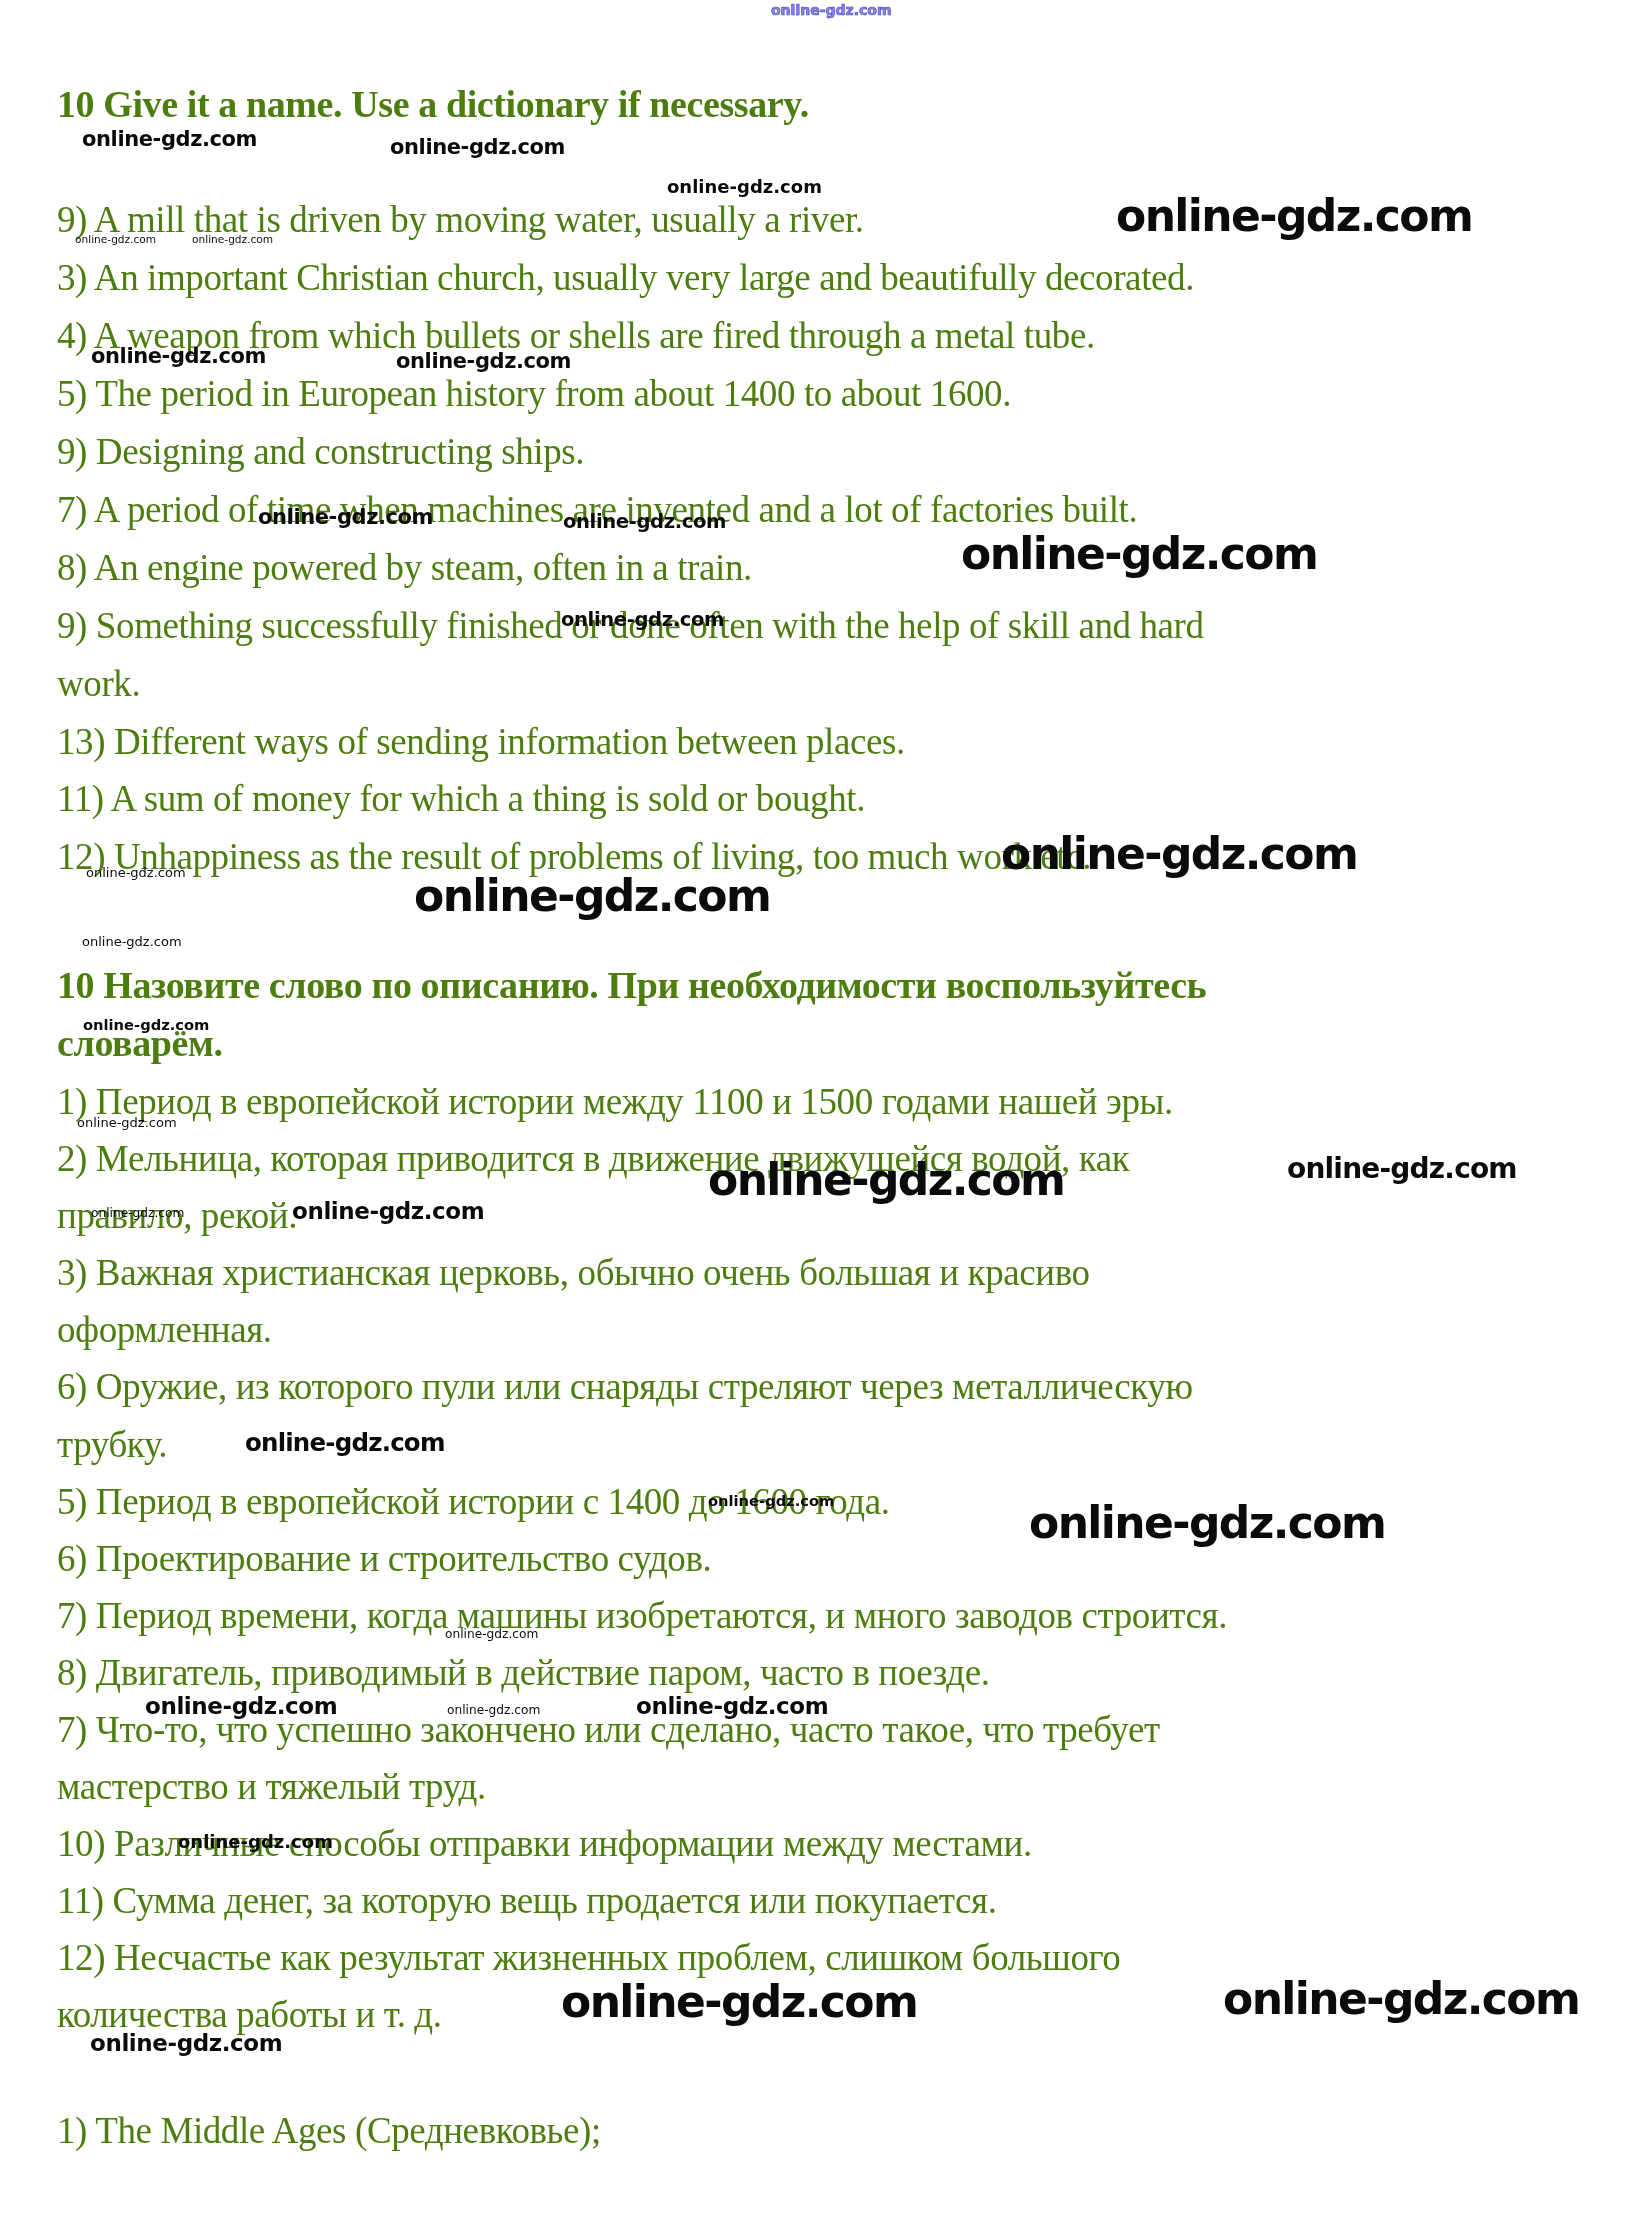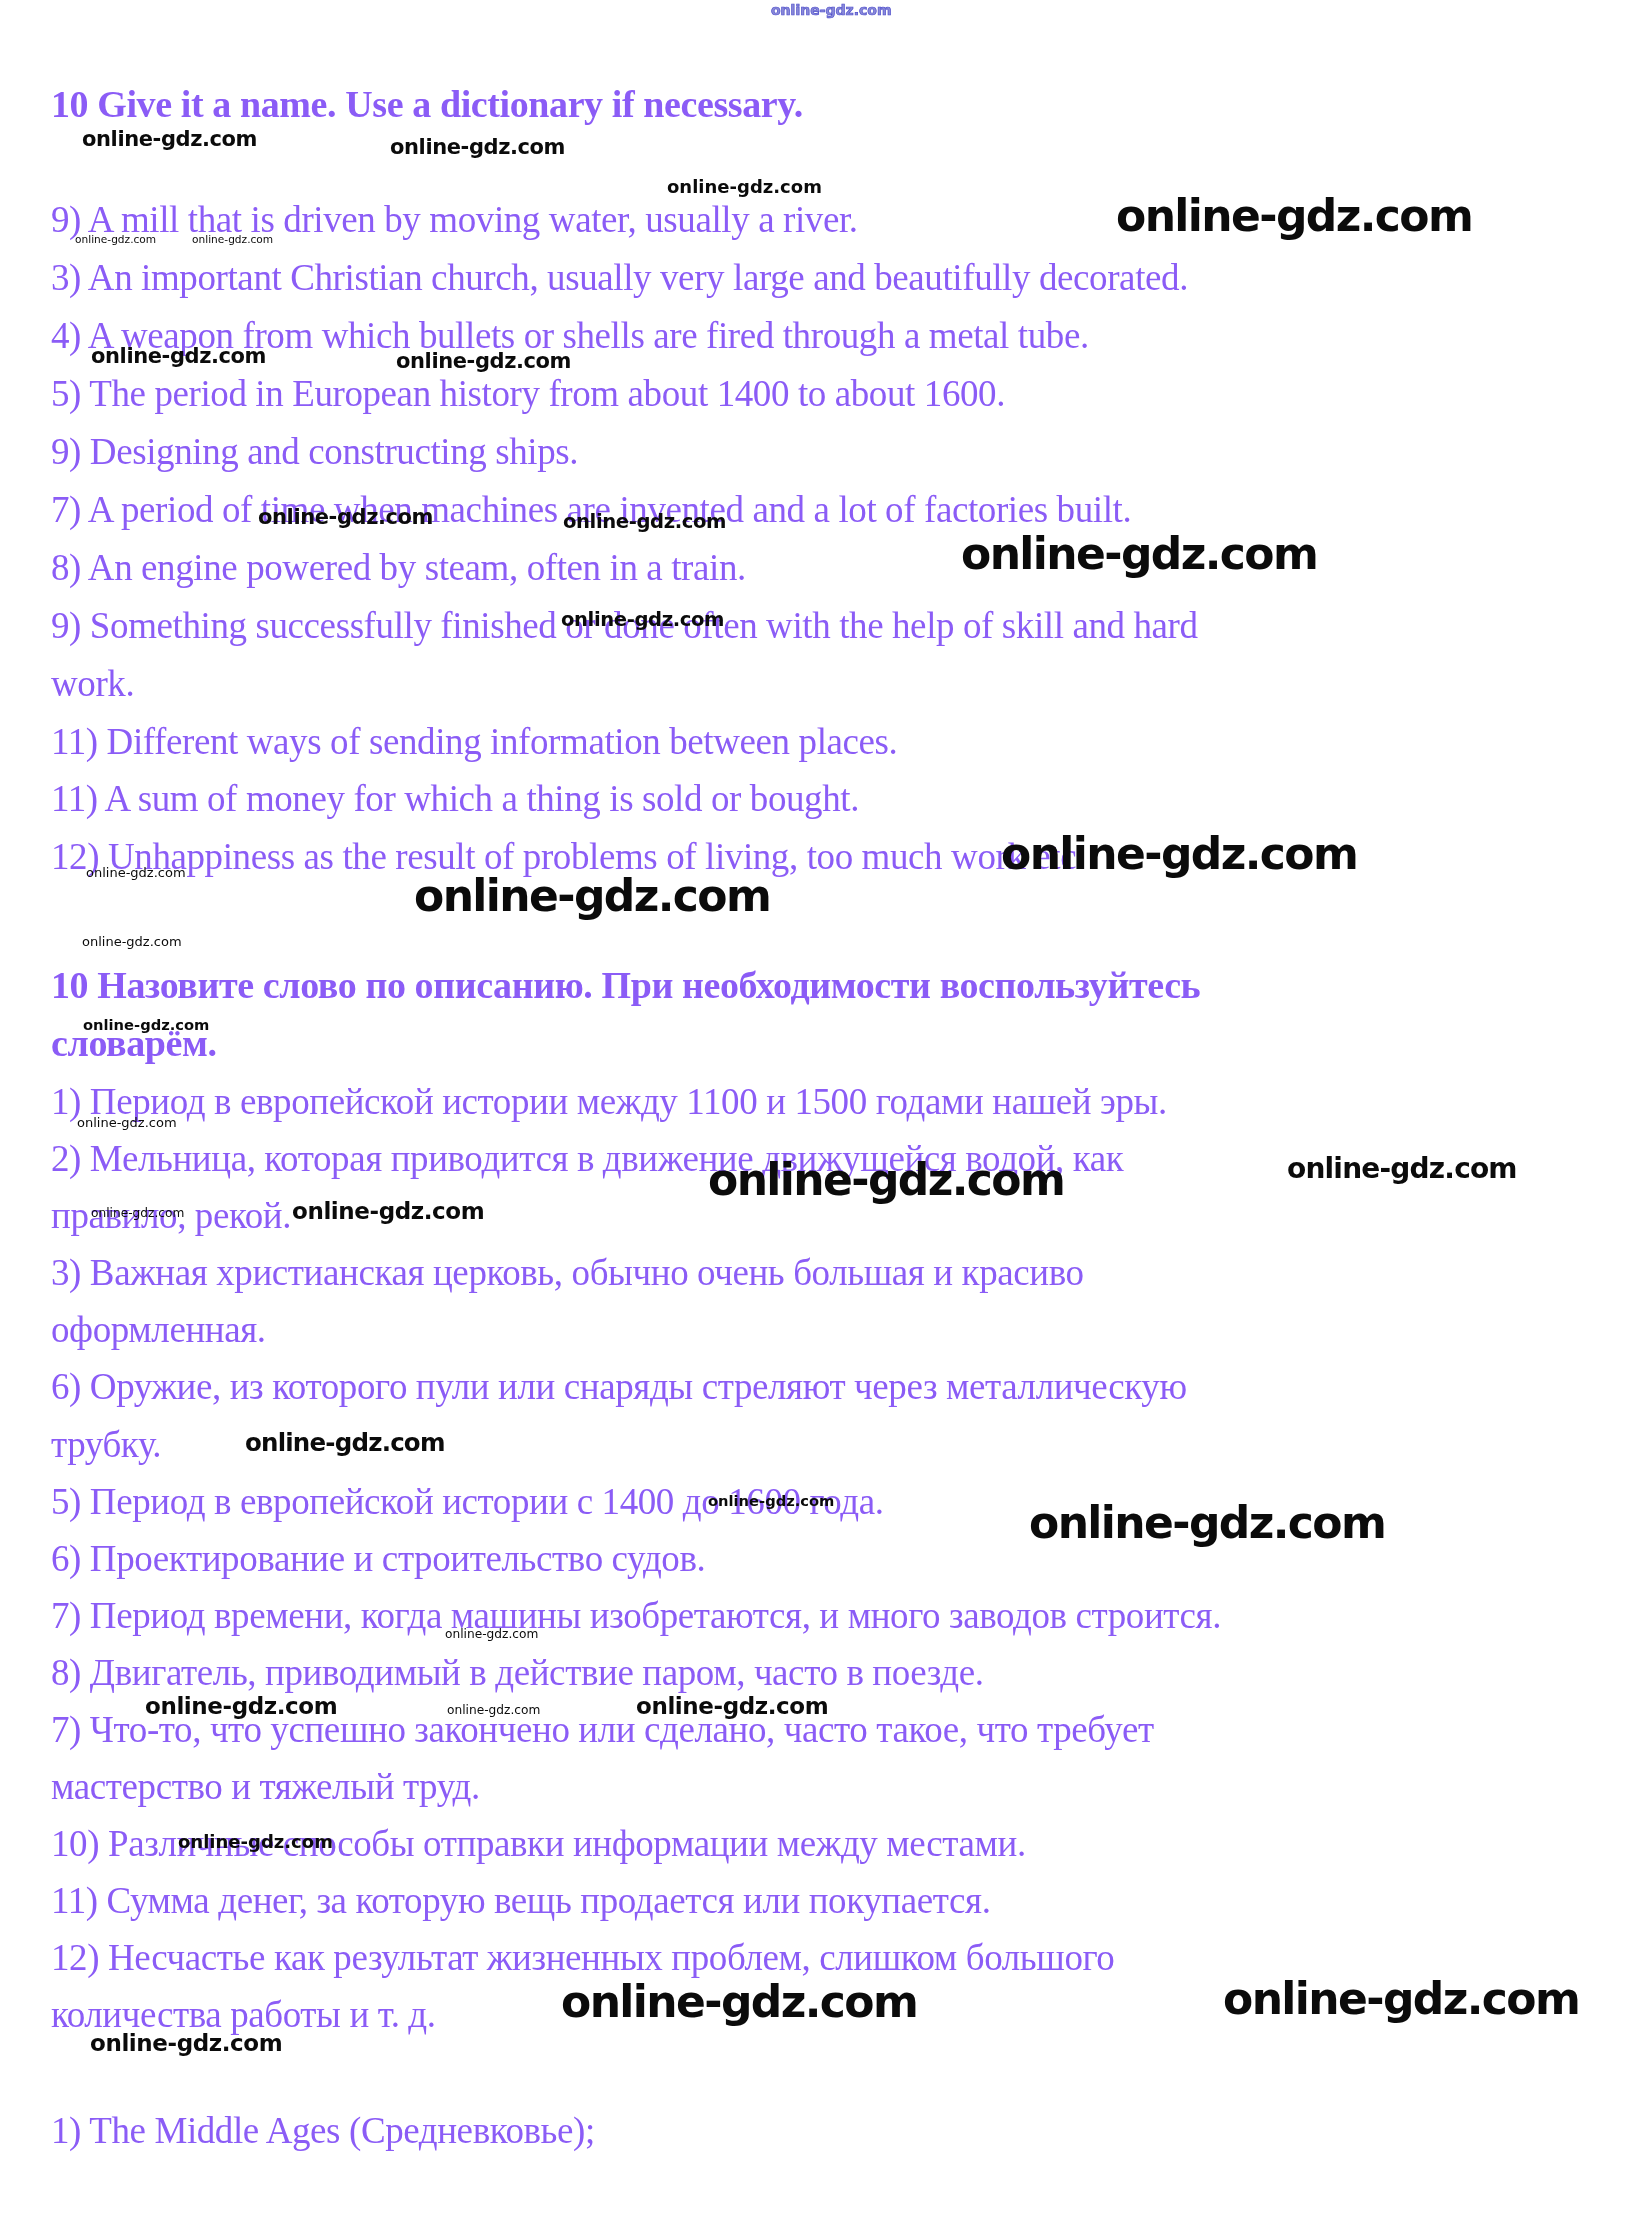--- a/index.html
+++ b/index.html
@@ -10,26 +10,26 @@
     overflow: hidden;
     font-family: "Liberation Serif", serif;
   }
   .page {
     position: absolute; inset: 0;
     width: 1651px; height: 2239px;
   }
   
   .ln {
     position: absolute;
-    left: 51px;
+    left: 57px;
     white-space: nowrap;
     font-family: "Liberation Serif", serif;
     font-size: 37px;
     letter-spacing: -0.4px;
-    color: #8b5cf6;
+    color: #4d7c0f;
     line-height: 1;
   }
   .hd {
     font-weight: bold;
     font-size: 38px;
   }
   
   .wm {
     position: absolute;
     font-family: "DejaVu Sans", "Liberation Sans", sans-serif;
@@ -63,21 +63,21 @@
 
   <div class="ln" style="top:201px">9) A mill that is driven by moving water, usually a river.</div>
   <div class="ln" style="top:259px">3) An important Christian church, usually very large and beautifully decorated.</div>
   <div class="ln" style="top:317px">4) A weapon from which bullets or shells are fired through a metal tube.</div>
   <div class="ln" style="top:375px">5) The period in European history from about 1400 to about 1600.</div>
   <div class="ln" style="top:433px">9) Designing and constructing ships.</div>
   <div class="ln" style="top:491px">7) A period of time when machines are invented and a lot of factories built.</div>
   <div class="ln" style="top:549px">8) An engine powered by steam, often in a train.</div>
   <div class="ln" style="top:607px">9) Something successfully finished or done often with the help of skill and hard</div>
   <div class="ln" style="top:665px">work.</div>
-  <div class="ln" style="top:723px">11) Different ways of sending information between places.</div>
+  <div class="ln" style="top:723px">13) Different ways of sending information between places.</div>
   <div class="ln" style="top:780px">11) A sum of money for which a thing is sold or bought.</div>
   <div class="ln" style="top:838px">12) Unhappiness as the result of problems of living, too much work etc.</div>
 
   <div class="ln hd" style="top:966px">10 Назовите слово по описанию. При необходимости воспользуйтесь</div>
   <div class="ln hd" style="top:1024px">словарём.</div>
 
   <div class="ln" style="top:1083px">1) Период в европейской истории между 1100 и 1500 годами нашей эры.</div>
   <div class="ln" style="top:1140px">2) Мельница, которая приводится в движение движущейся водой, как</div>
   <div class="ln" style="top:1197px">правило, рекой.</div>
   <div class="ln" style="top:1254px">3) Важная христианская церковь, обычно очень большая и красиво</div>

